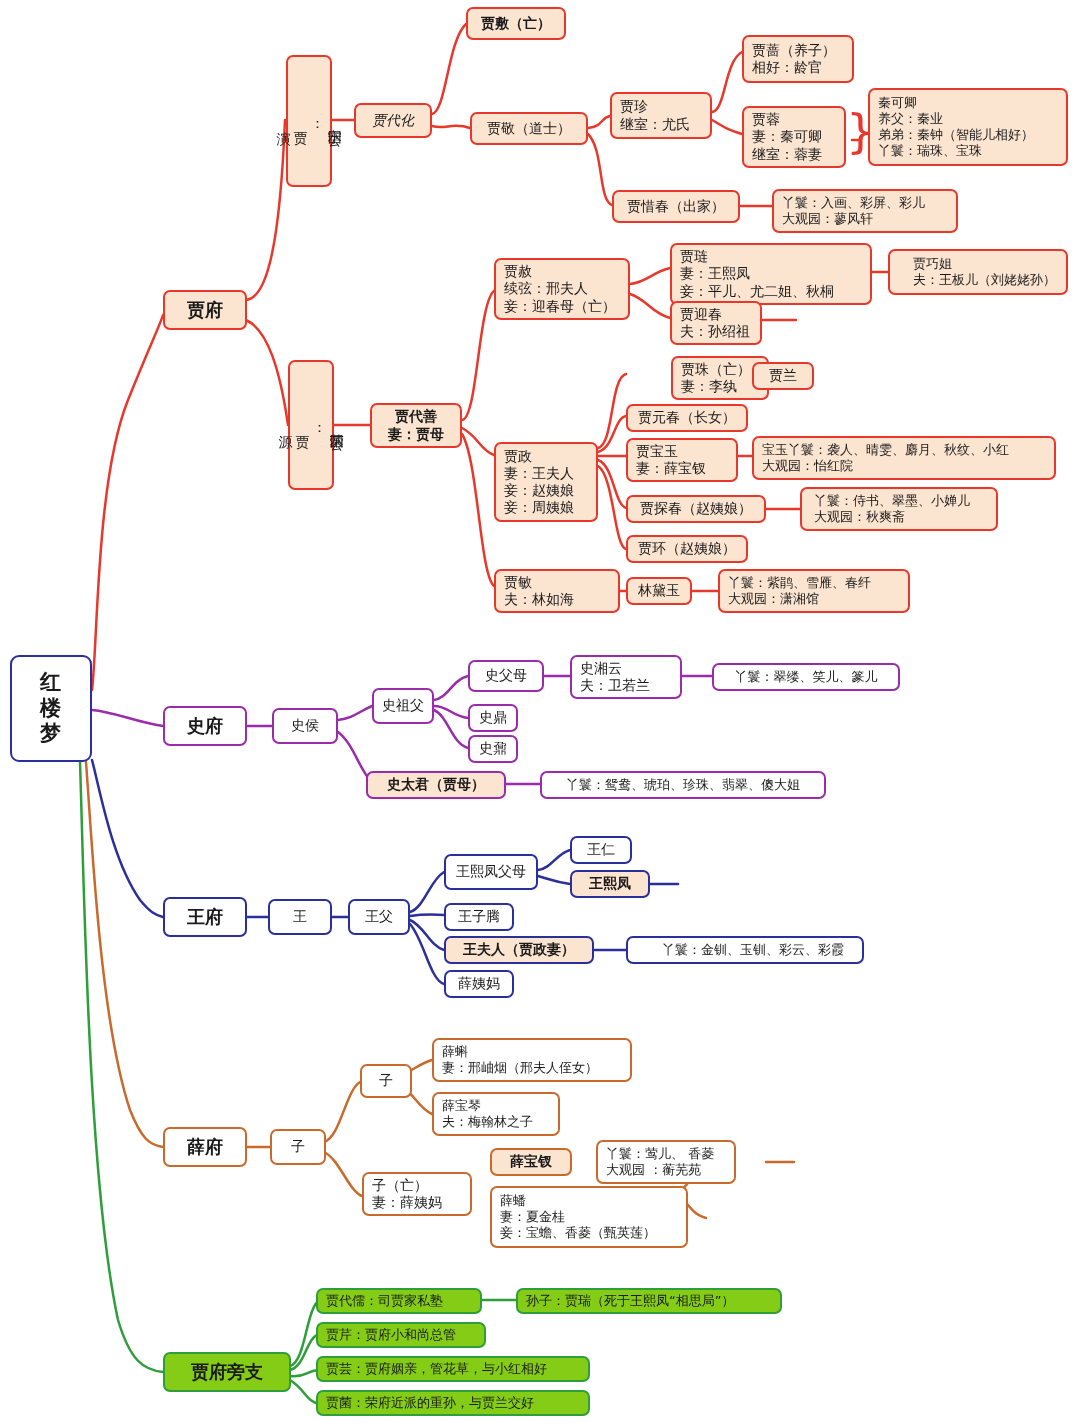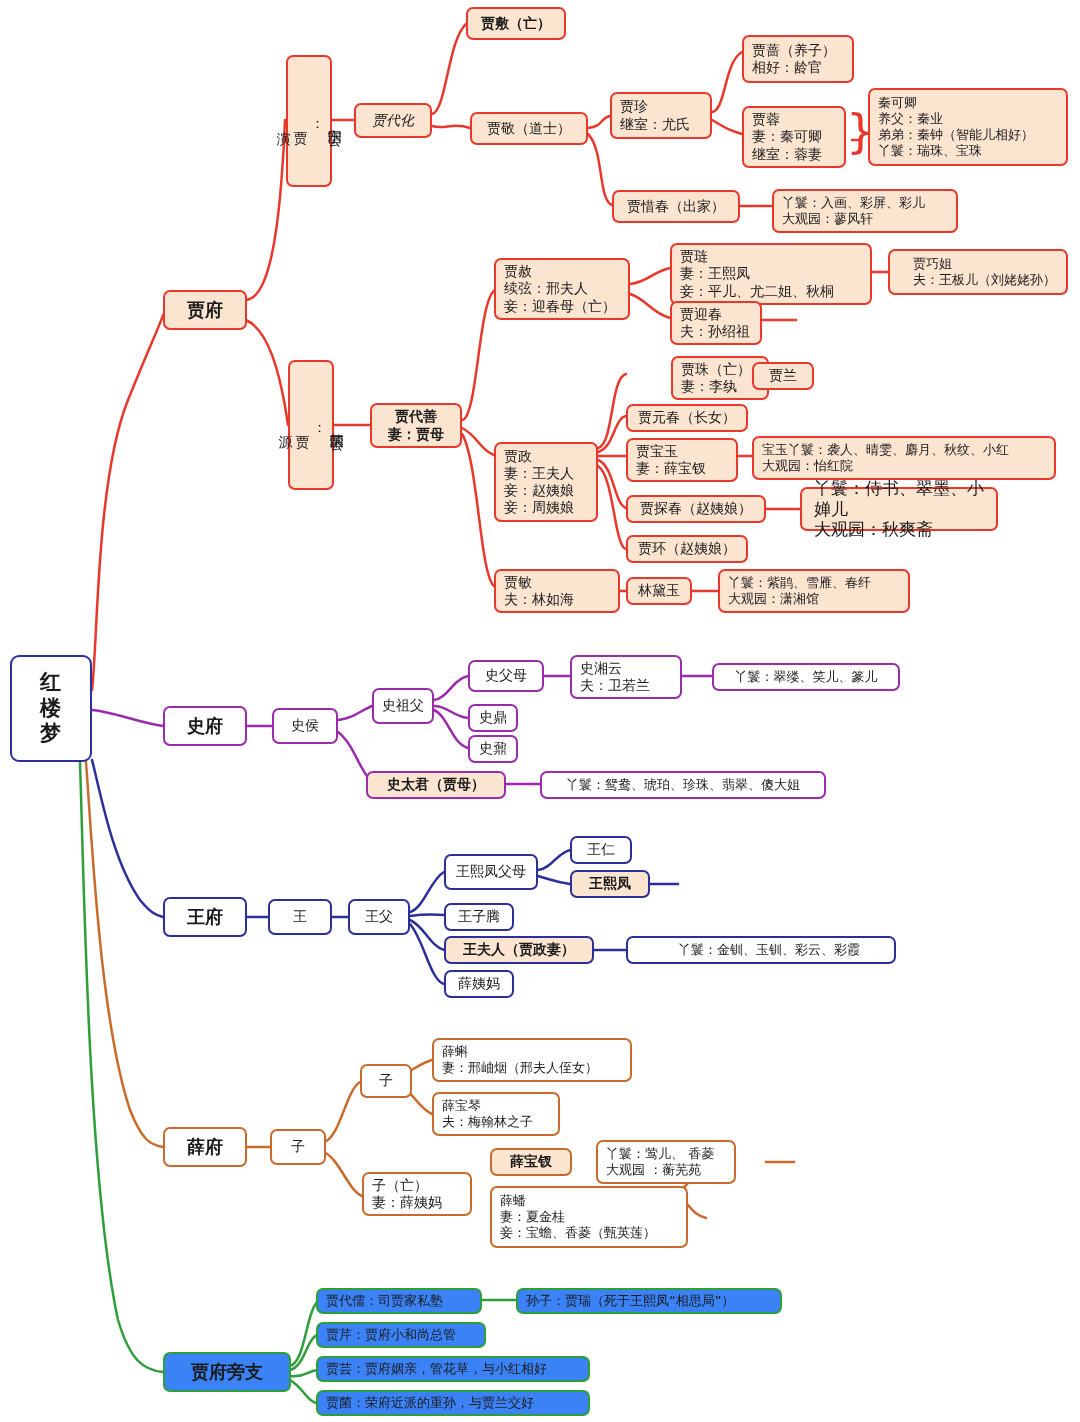--- a/index.html
+++ b/index.html
@@ -18,21 +18,21 @@
     padding:3px 8px;white-space:pre-line;
     font-size:14px;
   }
   .node.red{border-color:#e8382c;background:#fbe4d0;}
   .node.purple{border-color:#9a2bab;background:#ffffff;}
   .node.purple.fill{background:#fbe4d0;}
   .node.blue{border-color:#2b2f9a;background:#ffffff;}
   .node.blue.fill{background:#fbe4d0;}
   .node.orange{border-color:#c86a2b;background:#ffffff;}
   .node.orange.fill{background:#fbe4d0;}
-  .node.green{border-color:#2e9e3a;background:#3b82f6;}
+  .node.green{border-color:#2e9e3a;background:#84cc16;}
   .node.root{
     border:2.5px solid #2b2f9a;background:#ffffff;border-radius:9px;
     font-size:21px;font-weight:bold;align-items:center;text-align:center;
     letter-spacing:1px;
   }
   .node.vert{
     writing-mode:vertical-rl;text-orientation:upright;
     align-items:center;justify-content:center;
     letter-spacing:2px;padding:6px 2px;
   }
@@ -208,21 +208,21 @@
 妾：周姨娘</div>
   <div class="node red" style="left:626px;top:356px;width:98px;height:44px;margin-left:45px;">贾珠（亡）
 妻：李纨</div>
   <div class="node red center" style="left:752px;top:362px;width:62px;height:28px;">贾兰</div>
   <div class="node red center" style="left:626px;top:404px;width:122px;height:28px;">贾元春（长女）</div>
   <div class="node red" style="left:626px;top:438px;width:112px;height:44px;">贾宝玉
 妻：薛宝钗</div>
   <div class="node red" style="left:752px;top:436px;width:304px;height:44px;font-size:13px;">宝玉丫鬟：袭人、晴雯、麝月、秋纹、小红
 大观园：怡红院</div>
   <div class="node red center" style="left:626px;top:495px;width:140px;height:28px;">贾探春（赵姨娘）</div>
-  <div class="node red" style="left:800px;top:487px;width:198px;height:44px;font-size:17px;padding-left:12px;">丫鬟：侍书、翠墨、小婵儿
+  <div class="node red" style="left:800px;top:487px;width:198px;height:44px;font-size:13px;padding-left:12px;">丫鬟：侍书、翠墨、小婵儿
 大观园：秋爽斋</div>
   <div class="node red center" style="left:626px;top:535px;width:122px;height:28px;">贾环（赵姨娘）</div>
 
   <div class="node red" style="left:494px;top:569px;width:126px;height:44px;">贾敏
 夫：林如海</div>
   <div class="node red center" style="left:626px;top:577px;width:66px;height:28px;">林黛玉</div>
   <div class="node red" style="left:718px;top:569px;width:192px;height:44px;font-size:13px;">丫鬟：紫鹃、雪雁、春纤
 大观园：潇湘馆</div>
 
   <div class="node purple center" style="left:272px;top:708px;width:66px;height:36px;">史侯</div>
@@ -236,21 +236,21 @@
   <div class="node purple fill center bold" style="left:366px;top:771px;width:140px;height:28px;">史太君（贾母）</div>
   <div class="node purple center" style="left:540px;top:771px;width:286px;height:28px;font-size:13px;">丫鬟：鸳鸯、琥珀、珍珠、翡翠、傻大姐</div>
 
   <div class="node blue center" style="left:268px;top:899px;width:64px;height:36px;">王</div>
   <div class="node blue center" style="left:348px;top:899px;width:62px;height:36px;">王父</div>
   <div class="node blue center" style="left:444px;top:854px;width:94px;height:36px;">王熙凤父母</div>
   <div class="node blue center" style="left:570px;top:836px;width:62px;height:28px;">王仁</div>
   <div class="node blue fill center bold" style="left:570px;top:870px;width:80px;height:28px;">王熙凤</div>
   <div class="node blue center" style="left:444px;top:903px;width:70px;height:28px;">王子腾</div>
   <div class="node blue fill center bold" style="left:444px;top:936px;width:150px;height:28px;">王夫人（贾政妻）</div>
-  <div class="node blue center" style="left:626px;top:936px;width:270px;height:28px;font-size:13px;padding-left:24px;">丫鬟：金钏、玉钏、彩云、彩霞</div>
+  <div class="node blue center" style="left:626px;top:936px;width:238px;height:28px;font-size:13px;padding-left:24px;">丫鬟：金钏、玉钏、彩云、彩霞</div>
   <div class="node blue center" style="left:444px;top:970px;width:70px;height:28px;">薛姨妈</div>
 
   <div class="node orange center" style="left:270px;top:1129px;width:56px;height:36px;">子</div>
   <div class="node orange center" style="left:360px;top:1064px;width:52px;height:34px;">子</div>
   <div class="node orange" style="left:432px;top:1038px;width:200px;height:44px;font-size:13px;">薛蝌
 妻：邢岫烟（邢夫人侄女）</div>
   <div class="node orange" style="left:432px;top:1092px;width:128px;height:44px;font-size:13px;">薛宝琴
 夫：梅翰林之子</div>
   <div class="node orange" style="left:362px;top:1172px;width:110px;height:44px;">子（亡）
 妻：薛姨妈</div>

